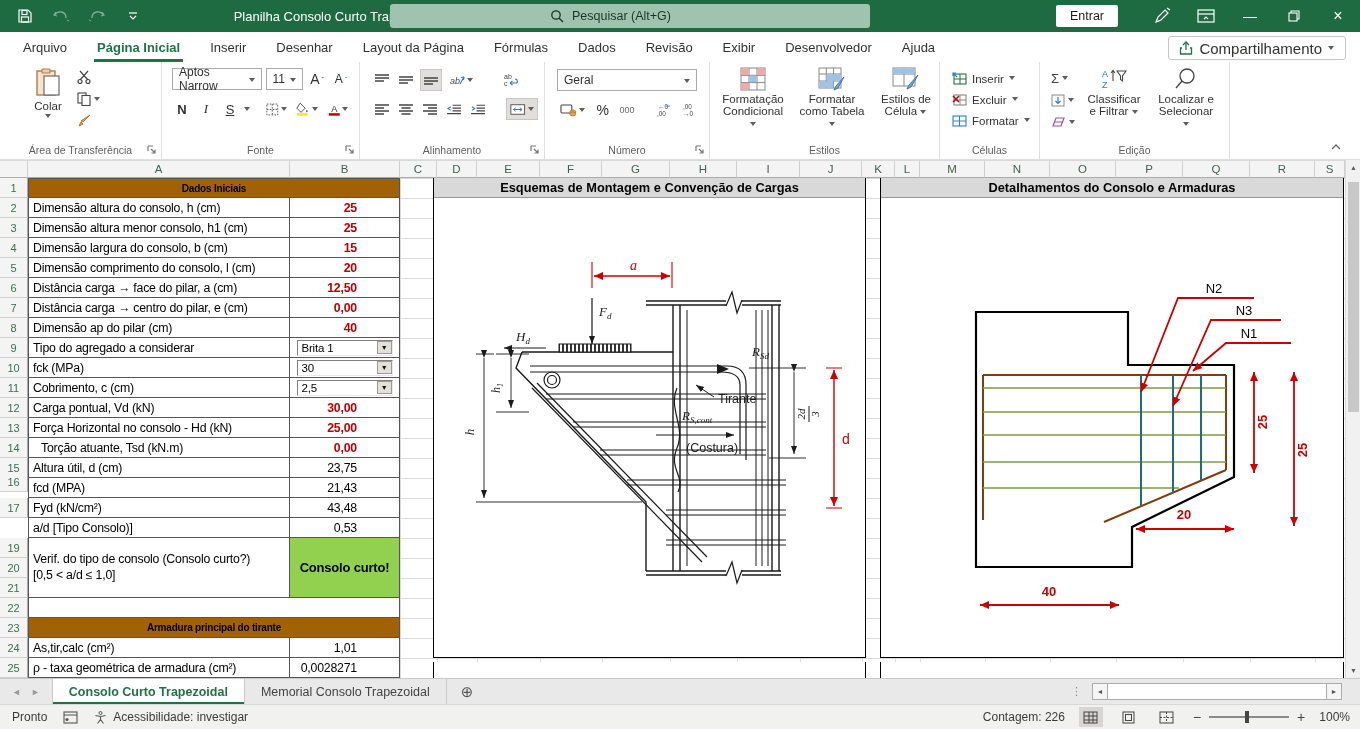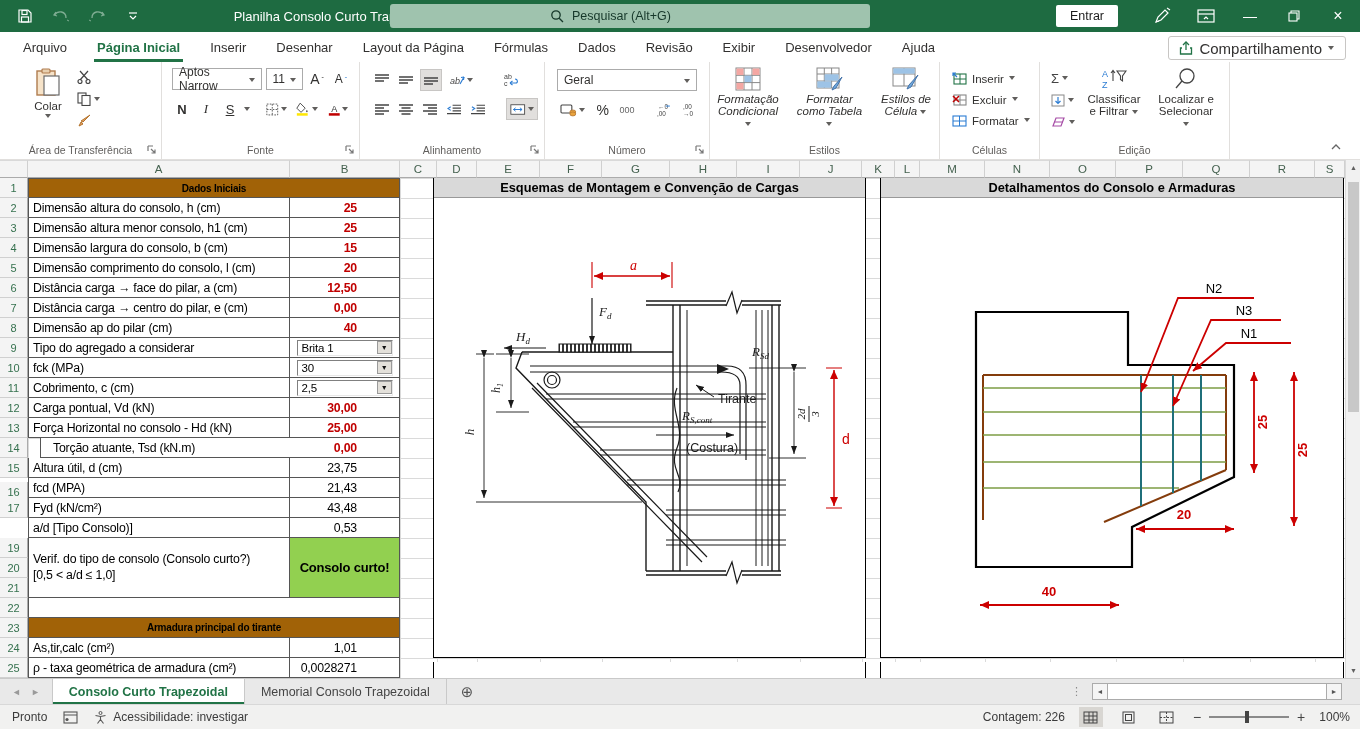--- a/index.html
+++ b/index.html
@@ -398,21 +398,21 @@
         </div>
       </div>
       <div class="glabel"><span>Número</span></div>
       <svg class="launcher" viewBox="0 0 10 10">
           <path d="M1,1 H6 M1,1 V6" stroke="#777" stroke-width="1.2" fill="none"></path>
           <path d="M4,4 L8,8 M8,4.5 V8 H4.5" stroke="#777" stroke-width="1.2" fill="none"></path>
         </svg>
     </div>
 
     <div class="rgroup" style="left:710px;width:230px;">
-      <div style="display:flex;justify-content:space-between;gap:2px;font-style:italic;">
+      <div style="display:flex;justify-content:flex-end;gap:2px;">
         <div class="bigwide" style="width:76px;">
           <svg width="26" height="24" viewBox="0 0 26 24">
               <rect x="1" y="1" width="24" height="22" fill="#fff" stroke="#888" stroke-width="1"></rect>
               <path d="M9,1 V23 M17,1 V23 M1,8.3 H25 M1,15.6 H25" stroke="#888" stroke-width="1"></path>
               <rect x="1.5" y="1.5" width="7" height="6.5" fill="#F4A7A3"></rect>
               <rect x="1.5" y="15.9" width="7" height="6.5" fill="#F4A7A3"></rect>
               <rect x="9.5" y="8.6" width="7" height="6.5" fill="#9DC3E6"></rect>
               <rect x="17.5" y="1.5" width="7" height="6.5" fill="#F4A7A3"></rect>
             </svg>
           <span class="blabel"><span>Formatação Condicional </span><span class="chev"></span></span>
@@ -599,21 +599,21 @@
         <div class="rowhead" style="top: 118px; height: 20px;">6</div>
         <div class="rowhead" style="top: 138px; height: 20px;">7</div>
         <div class="rowhead" style="top: 158px; height: 20px;">8</div>
         <div class="rowhead" style="top: 178px; height: 20px;">9</div>
         <div class="rowhead" style="top: 198px; height: 20px;">10</div>
         <div class="rowhead" style="top: 218px; height: 20px;">11</div>
         <div class="rowhead" style="top: 238px; height: 20px;">12</div>
         <div class="rowhead" style="top: 258px; height: 20px;">13</div>
         <div class="rowhead" style="top: 278px; height: 20px;">14</div>
         <div class="rowhead" style="top: 298px; height: 20px;">15</div>
-        <div class="rowhead" style="top: 322px; height: 20px;">16</div>
+        <div class="rowhead" style="top: 312px; height: 20px;">16</div>
         <div class="rowhead" style="top: 338px; height: 20px;">17</div>
         <div class="rowhead" style="top: 358px; height: 20px; margin-top: 24px;">18</div>
         <div class="rowhead" style="top: 378px; height: 20px;">19</div>
         <div class="rowhead" style="top: 398px; height: 20px;">20</div>
         <div class="rowhead" style="top: 418px; height: 20px;">21</div>
         <div class="rowhead" style="top: 438px; height: 20px;">22</div>
         <div class="rowhead" style="top: 458px; height: 20px;">23</div>
         <div class="rowhead" style="top: 478px; height: 20px;">24</div>
         <div class="rowhead" style="top: 498px; height: 20px;">25</div>
       </div>
@@ -651,21 +651,21 @@
         <div class="cell" style="left: 290px; top: 218px; width: 110px; height: 20px; justify-content: center;">
           <div class="combo-cell">
             <span>2,5</span>
             <div class="combo-btn">▼</div>
           </div>
         </div>
         <div class="cell c-label" style="left: 28px; top: 238px; width: 262px; height: 20px; border-left: 1px solid rgb(85, 85, 85);">Carga pontual, Vd (kN)</div>
         <div class="cell c-val v-red" style="left: 290px; top: 238px; width: 110px; height: 20px;">30,00</div>
         <div class="cell c-label" style="left: 28px; top: 258px; width: 262px; height: 20px; border-left: 1px solid rgb(85, 85, 85);">Força Horizontal no consolo - Hd (kN)</div>
         <div class="cell c-val v-red" style="left: 290px; top: 258px; width: 110px; height: 20px;">25,00</div>
-        <div class="cell c-label" style="left: 40px; top: 278px; width: 262px; height: 20px; border-left: 1px solid rgb(85, 85, 85); padding-left: 12px;">Torção atuante, Tsd (kN.m)</div>
+        <div class="cell c-label" style="left: 28px; top: 278px; width: 262px; height: 20px; border-left: 1px solid rgb(85, 85, 85); padding-left: 12px;">Torção atuante, Tsd (kN.m)</div>
         <div class="cell c-val v-red" style="left: 290px; top: 278px; width: 110px; height: 20px;">0,00</div>
         <div class="cell c-label" style="left: 28px; top: 298px; width: 262px; height: 20px; border-left: 1px solid rgb(85, 85, 85);">Altura útil, d (cm)</div>
         <div class="cell c-val" style="left: 290px; top: 298px; width: 110px; height: 20px;">23,75</div>
         <div class="cell c-label" style="left: 28px; top: 318px; width: 262px; height: 20px; border-left: 1px solid rgb(85, 85, 85);">fcd (MPA)</div>
         <div class="cell c-val" style="left: 290px; top: 318px; width: 110px; height: 20px;">21,43</div>
         <div class="cell c-label" style="left: 28px; top: 338px; width: 262px; height: 20px; border-left: 1px solid rgb(85, 85, 85);">Fyd (kN/cm²)</div>
         <div class="cell c-val" style="left: 290px; top: 338px; width: 110px; height: 20px;">43,48</div>
         <div class="cell c-label" style="left: 28px; top: 358px; width: 262px; height: 20px; border-left: 1px solid rgb(85, 85, 85);">a/d [Tipo Consolo)]</div>
         <div class="cell c-val" style="left: 290px; top: 358px; width: 110px; height: 20px;">0,53</div>
         <div class="cell c-label" style="left: 28px; top: 378px; width: 262px; height: 60px; border-left: 1px solid rgb(85, 85, 85); display: block; padding-top: 13px; line-height: 16px;">

